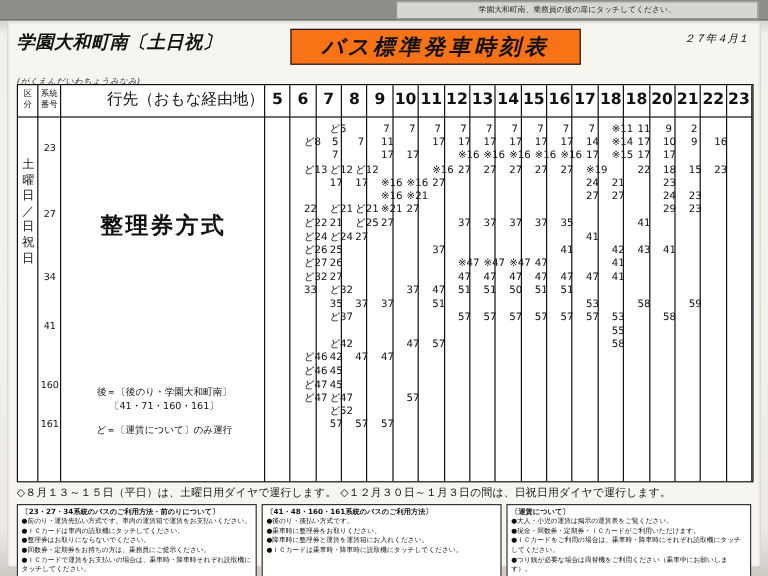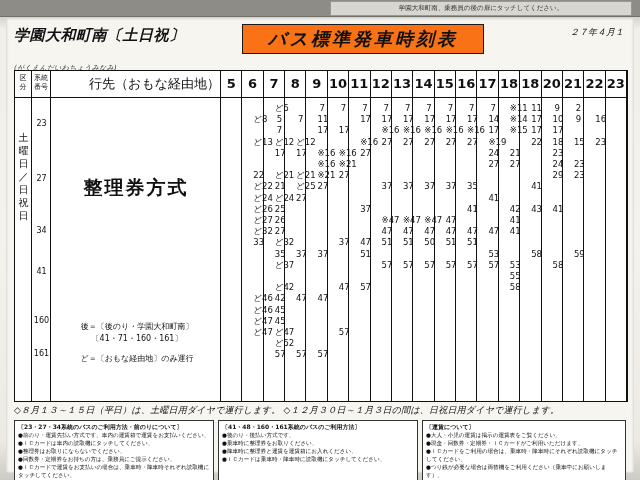--- a/index.html
+++ b/index.html
@@ -118,21 +118,21 @@
     font-size:19px;font-weight:bold;letter-spacing:2px;color:#111;
   }
   .notes-mid{
     position:absolute;left:40px;width:164px;font-size:8px;line-height:12px;color:#111;
     text-align:center;
   }
   
   .bnotes{
     position:absolute;left:8px;top:386px;width:612px;font-size:9px;color:#111;
   }
-  .bnotes .row1{letter-spacing:.2px;font-style:italic;}
+  .bnotes .row1{letter-spacing:.2px;}
   .boxes{
     position:absolute;left:8px;top:402px;width:612px;height:66px;
   }
   .nbox{
     position:absolute;top:0;height:64px;border:1px solid #333;background:#fff;
     font-size:5.6px;line-height:8px;color:#111;padding:2px 3px;box-sizing:border-box;
     overflow:hidden;
   }
   .nbox b{font-size:6px;}
 </style>
@@ -179,21 +179,21 @@
         <div class="keito" style="top:278px">161</div>
       </div>
 
       <div class="cell col-yukisaki">
         <div class="hd-yuki">行先（おもな経由地）</div>
       </div>
 
       <div class="bigstop">整理券方式</div>
       <div class="notes-mid" style="top:250px">後＝〔後のり・学園大和町南〕</div>
       <div class="notes-mid" style="top:262px">〔41・71・160・161〕</div>
-      <div class="notes-mid" style="top:282px">ど＝〔おもな経由地〕のみ運行</div>
+      <div class="notes-mid" style="top:282px">ど＝〔運賃について〕のみ運行</div>
 
       <div id="hourcells">
           <div class="hour" style="left: 206px; width: 21.3684px;">5</div>
           <div class="hourcol" style="left: 206px; width: 21.3684px;">
             <div class="mins" style="top: 6px;">
 
 
 
 
 

